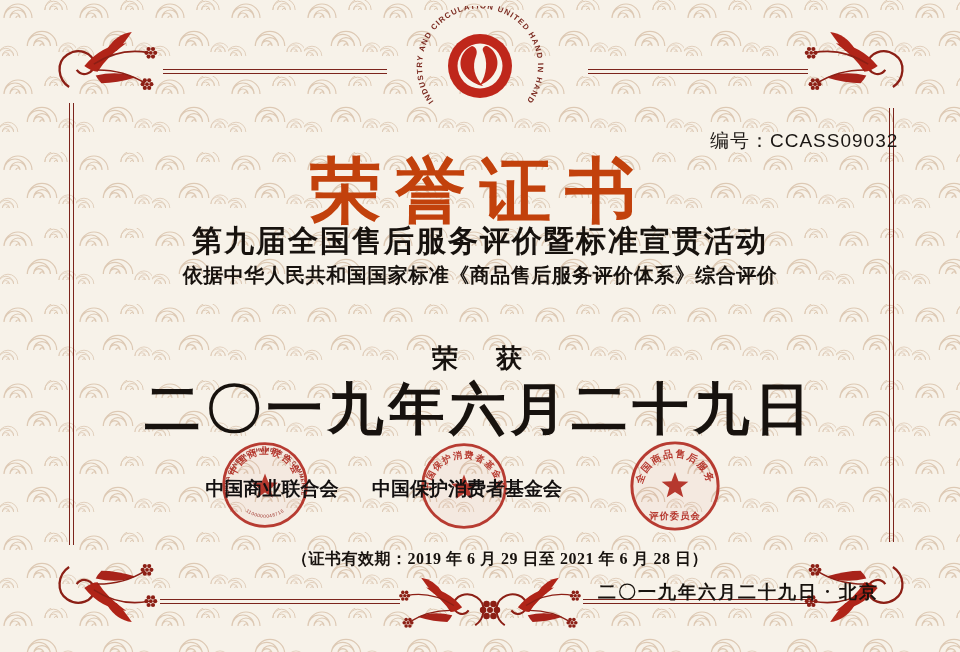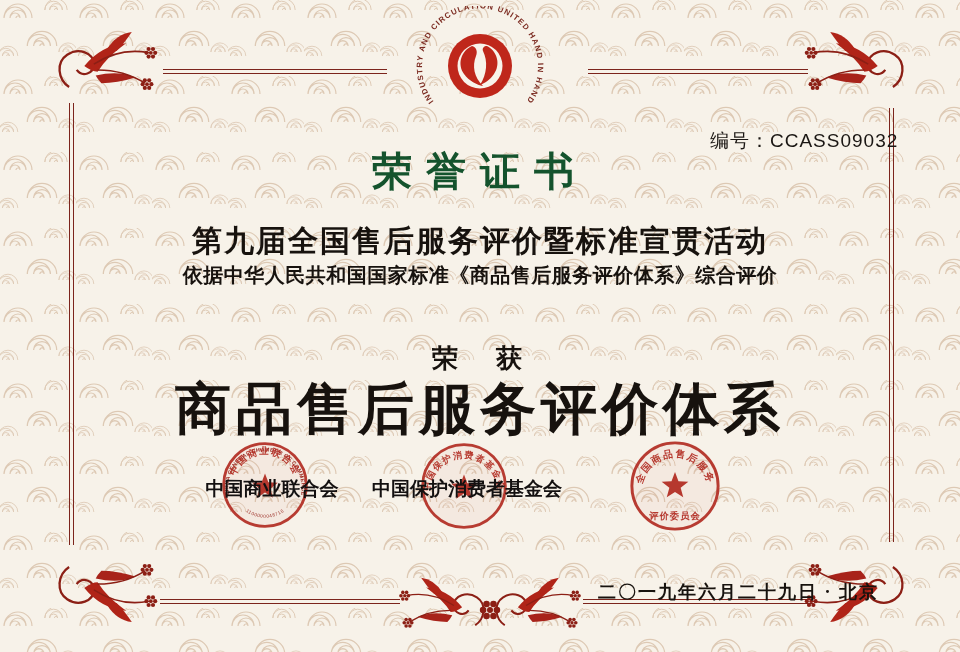--- a/index.html
+++ b/index.html
@@ -13,21 +13,21 @@
   .fv{position:absolute;width:3px;border-left:1.6px solid #7c241c;border-right:1.6px solid #7c241c;}
   .orn{position:absolute;z-index:1;}
   .flip-x{transform:scaleX(-1);}
   .flip-y{transform:scaleY(-1);}
   .flip-xy{transform:scale(-1,-1);}
   .emblem{z-index:2;}
   .caption{top:106px;z-index:2;font-family:"Liberation Sans","DejaVu Sans",sans-serif;
            font-weight:900;font-size:30px;letter-spacing:7px;color:#241b14;}
   .serial{left:710px;top:128px;z-index:2;font-family:"Liberation Sans","DejaVu Sans",sans-serif;
           font-size:19px;letter-spacing:1px;color:#1a1613;white-space:nowrap;}
-  .title{top:144px;z-index:2;font-size:40px;font-weight:900;letter-spacing:14px;color:#14532d;}
+  .title{top:144px;z-index:2;font-size:71px;font-weight:900;letter-spacing:14px;color:#c2410c;}
   .event{top:221px;z-index:2;font-size:30px;font-weight:600;letter-spacing:2px;}
   .basis{top:262px;z-index:2;font-size:20px;font-weight:700;letter-spacing:0.5px;}
   .company{top:292px;z-index:2;font-size:30px;font-weight:800;letter-spacing:5px;}
   .verb{top:341px;z-index:2;font-size:26px;font-weight:700;letter-spacing:6px;font-family:Liberation Serif, serif;}
   .award{top:372px;z-index:2;font-size:56px;font-weight:900;letter-spacing:5px;}
   .seal{position:absolute;z-index:3;}
   .org{position:absolute;top:476px;z-index:4;font-size:19px;font-weight:700;white-space:nowrap;
        transform:translateX(-50%);color:#131010;}
   .validity{top:549px;left:500px;z-index:2;font-size:16px;font-weight:700;letter-spacing:0.5px;}
   .dateline{left:598px;top:580px;z-index:2;font-size:18px;font-weight:600;letter-spacing:2px;white-space:nowrap;}
@@ -124,21 +124,21 @@
 
 
   <div class="abs serial">
     <span>编号：</span><span>CCASS09032</span>
   </div>
 
   <div class="abs ctr title">荣誉证书</div>
   <div class="abs ctr event">第九届全国售后服务评价暨标准宣贯活动</div>
   <div class="abs ctr basis">依据中华人民共和国国家标准《商品售后服务评价体系》综合评价</div>
   <div class="abs ctr verb">荣　获</div>
-  <div class="abs ctr award">商品售后服务评价体系</div>
+  <div class="abs ctr award">二〇一九年六月二十九日</div>
 
   <svg class="seal" style="left:218px;top:438px;" width="94" height="94" viewBox="0 0 100 100">
     <defs>
       <path id="arc-en-1" d="M 12 62 A 39 39 0 1 1 88 62" fill="none"></path>
       <path id="arc-cn-1" d="M 20 64 A 33 33 0 1 1 80 64" fill="none"></path>
       <path id="arc-num-1" d="M 28 77 A 35 35 0 0 0 72 77" fill="none"></path>
     </defs>
     <circle cx="50" cy="50" r="44" fill="rgba(200,80,60,0.05)" stroke="rgba(176,40,30,0.9)" stroke-width="3"></circle>
     <text font-size="5.8" font-weight="700" fill="rgba(150,32,24,0.95)" letter-spacing="0.4">
       <textPath href="#arc-en-1" startOffset="50%" text-anchor="middle">CHINA GENERAL CHAMBER OF COMMERCE</textPath>
@@ -171,15 +171,16 @@
     <text font-size="10" font-weight="700" fill="rgba(176,40,30,0.9)" letter-spacing="1.8">
       <textPath href="#arc-cn-3" startOffset="50%" text-anchor="middle">全国商品售后服务</textPath>
     </text>
     <use href="#star" transform="translate(50,50) scale(1.1)" fill="rgba(176,40,30,0.92)"></use>
     <text x="50" y="84" font-size="9.5" font-weight="700" fill="rgba(176,40,30,0.92)" text-anchor="middle" letter-spacing="1">评价委员会</text>
   </svg>
 
   <div class="org" style="left:272px;">中国商业联合会</div>
   <div class="org" style="left:467px;">中国保护消费者基金会</div>
 
+  <div class="abs validity" style="transform:translateX(-50%);white-space:nowrap;">（证书有效期：2019 年 6 月 29 日至 2021 年 6 月 28 日）</div>
   <div class="abs dateline">二〇一九年六月二十九日 · 北京</div>
 
 </div>
 
 </body></html>

